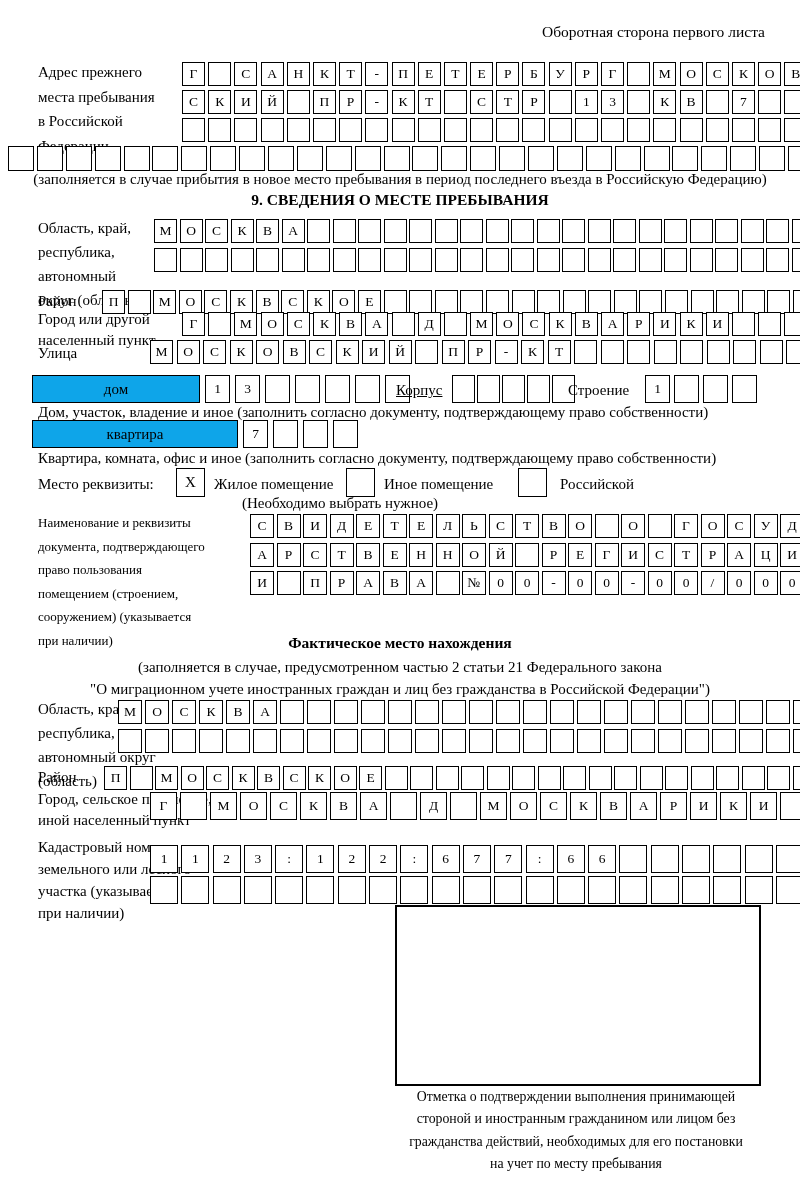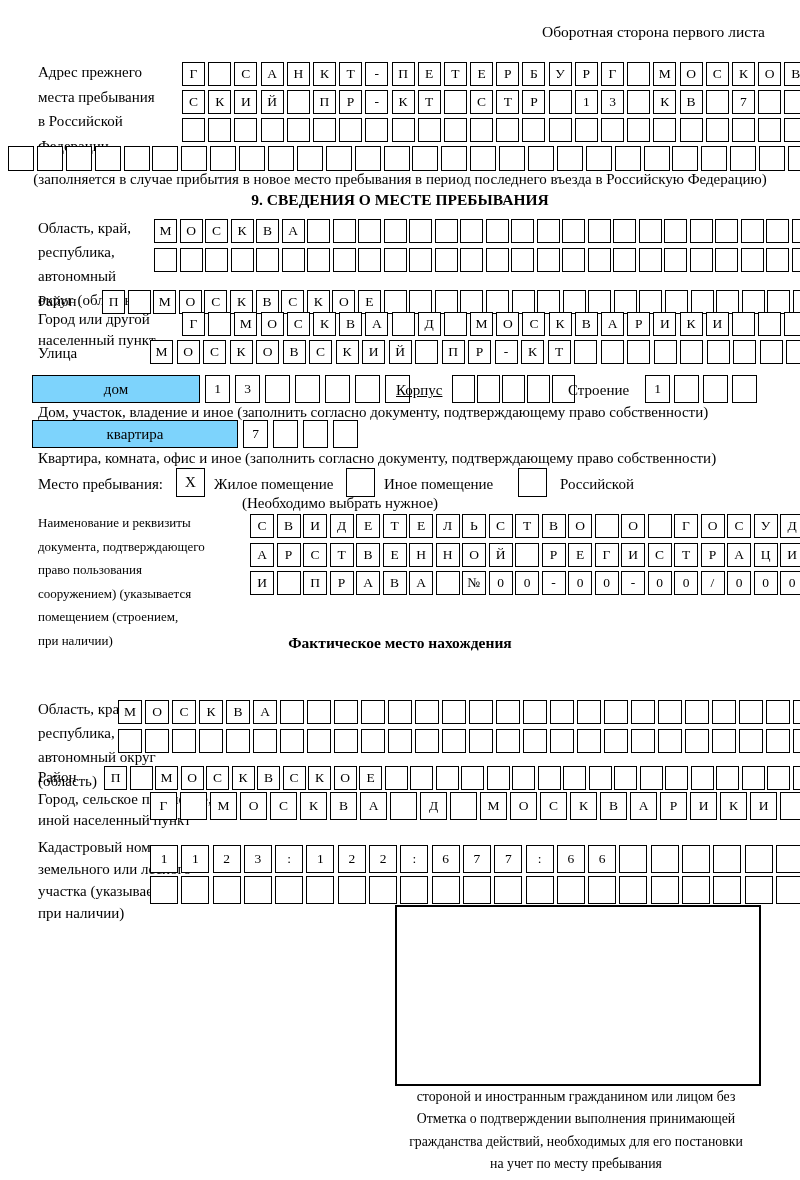--- a/index.html
+++ b/index.html
@@ -24,21 +24,21 @@
   .r-dom{--cw:23px;--ch:26px;--cg:5px;}
   .r-korpus{--cw:21px;--ch:26px;--cg:2px;}
   .r-stroenie{--cw:23px;--ch:26px;--cg:4px;}
   .r-kv{--cw:23px;--ch:26px;--cg:5px;}
   .r-doc{--cw:22px;--cg:2.5px;}
   .r-ob2{--cw:22px;--cg:3px;}
   .r-raion2{--cw:21px;--cg:2.5px;}
   .r-gorod2{--cw:25px;--ch:26px;--cg:3px;}
   .r-kad{--cw:26px;--ch:26px;--cg:3.3px;}
   .labelbox{border:1.6px solid #000;height:26px;line-height:26px;text-align:center;
-            font-size:15px;background:#7dd3fc;}
+            font-size:15px;background:#0ea5e9;}
   .checkbox{width:27px;height:27px;line-height:27px;border:1.6px solid #000;
             text-align:center;font-size:15px;background:#fff;}
   .bigbox{border:2px solid #000;background:#fff;}
 </style>
 </head>
 <body>
 
 <div class="page">
 
   <div class="abs lbl" style="left:420px;top:20px;width:345px;text-align:right;font-size:15.5px;">Оборотная сторона первого листа</div>
@@ -345,35 +345,35 @@
 
   <div class="abs labelbox" style="left:32px;top:420px;width:204px;">квартира</div>
   <div class="abs cells r-kv" style="left:243px;top:420px;">
       <span class="cell">7</span>
       <span class="cell"></span>
       <span class="cell"></span>
       <span class="cell"></span>
     </div>
   <div class="abs cap" style="left:38px;top:450px;">Квартира, комната, офис и иное (заполнить согласно документу, подтверждающему право собственности)</div>
 
-  <div class="abs lbl" style="left:38px;top:472px;">Место пребывания:</div>
+  <div class="abs lbl" style="left:38px;top:472px;">Место реквизиты:</div>
   <div class="abs checkbox" style="left:176px;top:468px;">X</div>
   <div class="abs lbl" style="left:214px;top:472px;">Жилое помещение</div>
   <div class="abs checkbox" style="left:346px;top:468px;"></div>
   <div class="abs lbl" style="left:384px;top:472px;">Иное помещение</div>
   <div class="abs checkbox" style="left:518px;top:468px;"></div>
   <div class="abs lbl" style="left:560px;top:472px;">Российской</div>
   <div class="abs cap center" style="left:150px;top:495px;width:380px;">(Необходимо выбрать нужное)</div>
 
   <div class="abs lbl" style="left:38px;top:511px;line-height:23.6px;font-size:13px;">
       <div class="tline">Наименование и реквизиты</div>
       <div class="tline">документа, подтверждающего</div>
       <div class="tline">право пользования</div>
+      <div class="tline">помещением (строением,</div>
       <div class="tline">сооружением) (указывается</div>
-      <div class="tline">помещением (строением,</div>
       <div class="tline">при наличии)</div>
     </div>
   <div class="abs cells r-doc" style="left:250px;top:514px;">
       <span class="cell">С</span>
       <span class="cell">В</span>
       <span class="cell">И</span>
       <span class="cell">Д</span>
       <span class="cell">Е</span>
       <span class="cell">Т</span>
       <span class="cell">Е</span>
@@ -433,20 +433,24 @@
       <span class="cell">-</span>
       <span class="cell">0</span>
       <span class="cell">0</span>
       <span class="cell">/</span>
       <span class="cell">0</span>
       <span class="cell">0</span>
       <span class="cell">0</span>
     </div>
 
   <div class="abs center bold" style="left:0;top:634px;width:800px;font-size:15.5px;">Фактическое место нахождения</div>
+  <div class="abs cap center" style="left:0;top:656px;width:800px;line-height:22px;white-space:normal;">
+      <div class="tline">(заполняется в случае, предусмотренном частью 2 статьи 21 Федерального закона</div>
+      <div class="tline">"О миграционном учете иностранных граждан и лиц без гражданства в Российской Федерации")</div>
+    </div>
 
   <div class="abs lbl" style="left:38px;top:697px;">
       <div class="tline">Область, край,</div>
       <div class="tline">республика,</div>
       <div class="tline">автономный округ</div>
       <div class="tline">(область)</div>
     </div>
   <div class="abs cells r-ob2" style="left:118px;top:700px;">
       <span class="cell">М</span>
       <span class="cell">О</span>
@@ -613,19 +617,19 @@
       <span class="cell"></span>
       <span class="cell"></span>
       <span class="cell"></span>
       <span class="cell"></span>
       <span class="cell"></span>
       <span class="cell"></span>
     </div>
 
   <div class="abs bigbox" style="left:395px;top:905px;width:362px;height:177px;"></div>
   <div class="abs center" style="left:365px;top:1086px;width:422px;font-size:13.8px;line-height:22.3px;">
+      <div class="tline">Отметка о подтверждении выполнения принимающей</div>
       <div class="tline">стороной и иностранным гражданином или лицом без</div>
-      <div class="tline">Отметка о подтверждении выполнения принимающей</div>
       <div class="tline">гражданства действий, необходимых для его постановки</div>
       <div class="tline">на учет по месту пребывания</div>
     </div>
 
 </div>
 
 </body></html>

